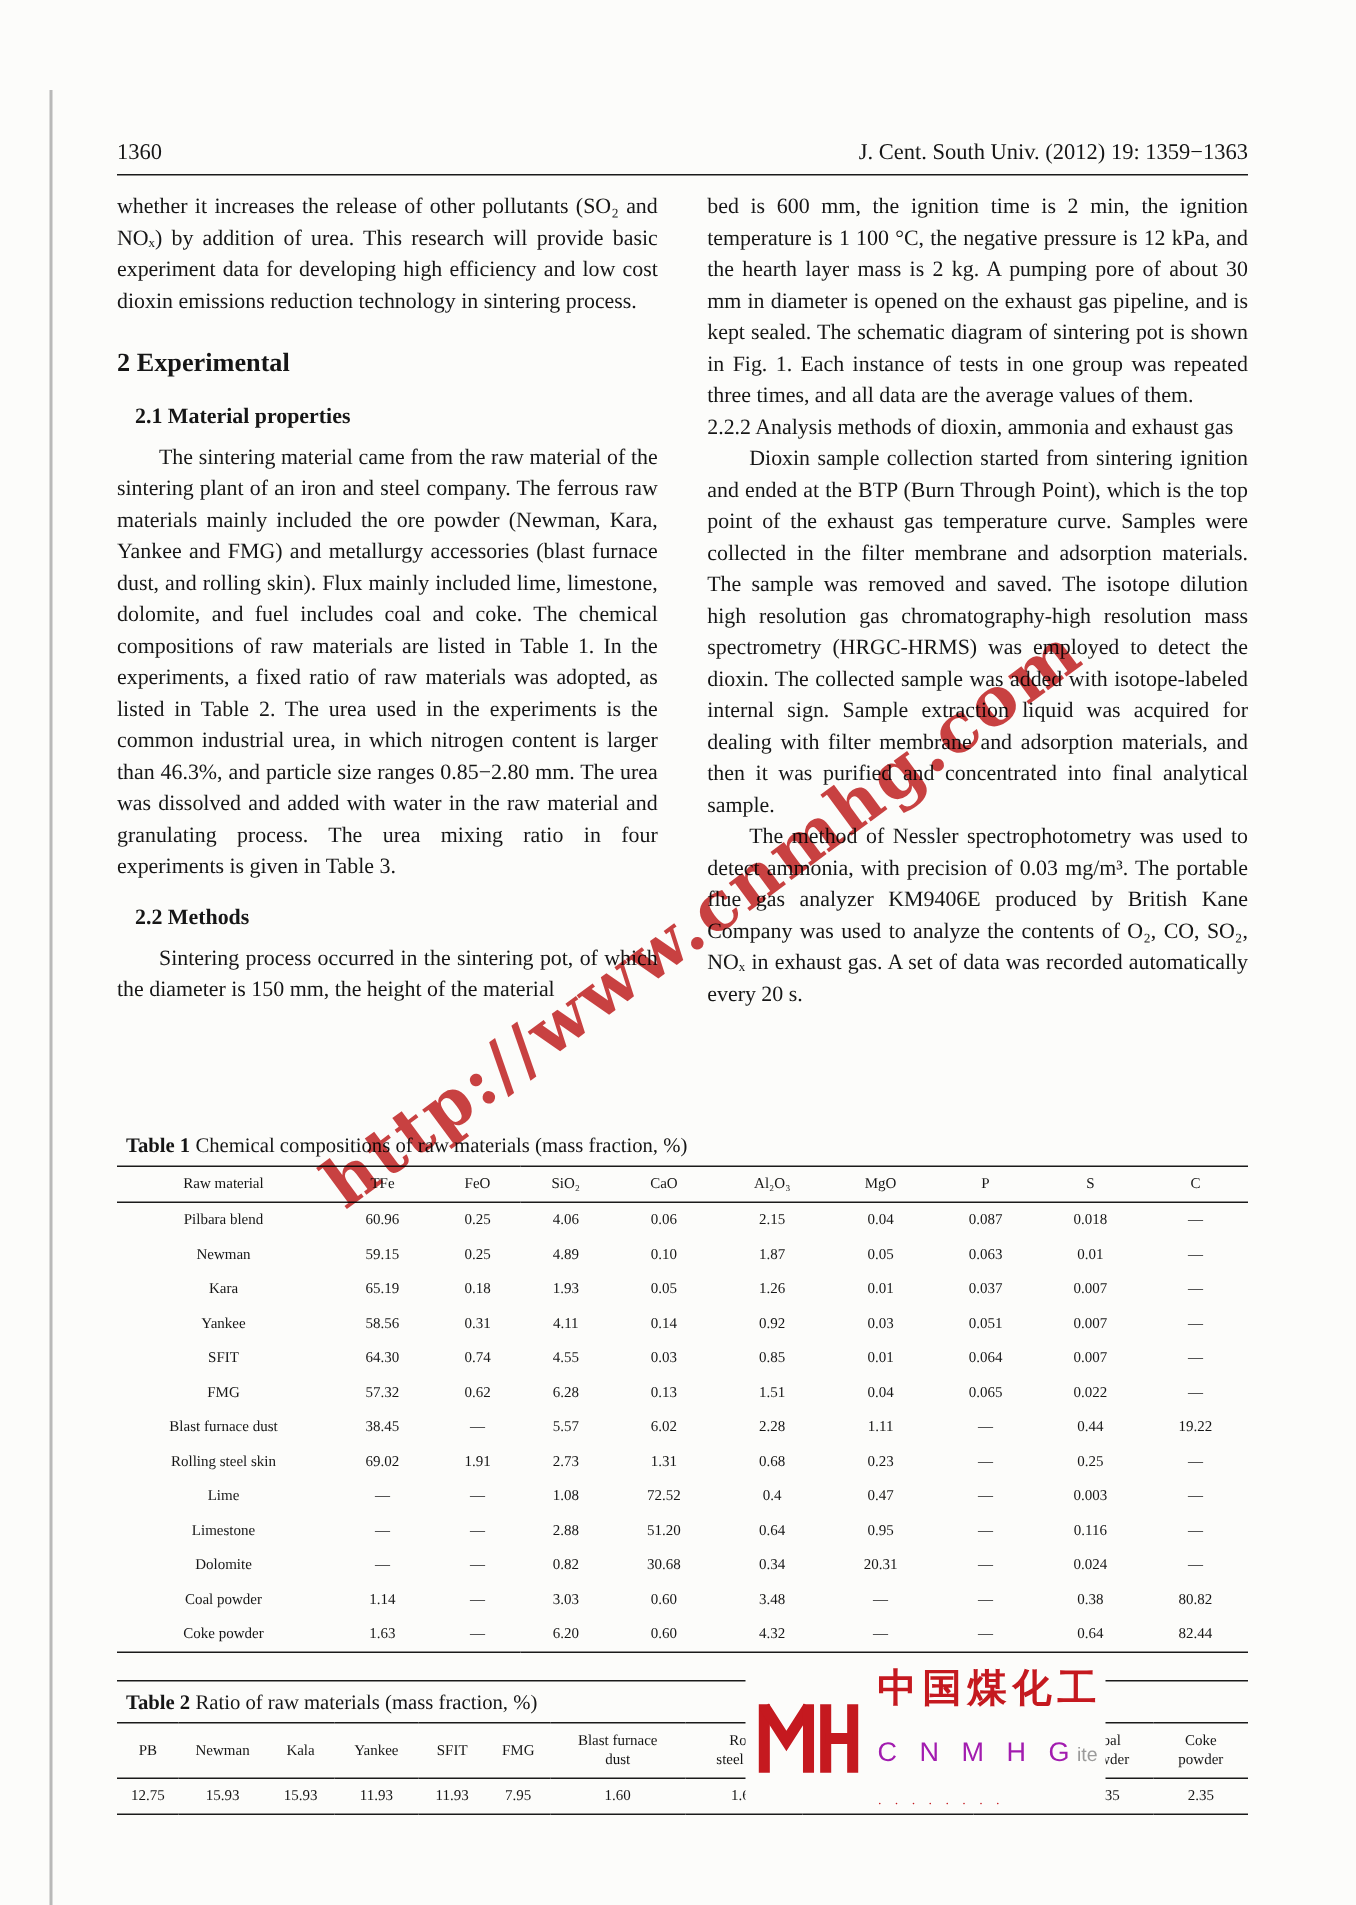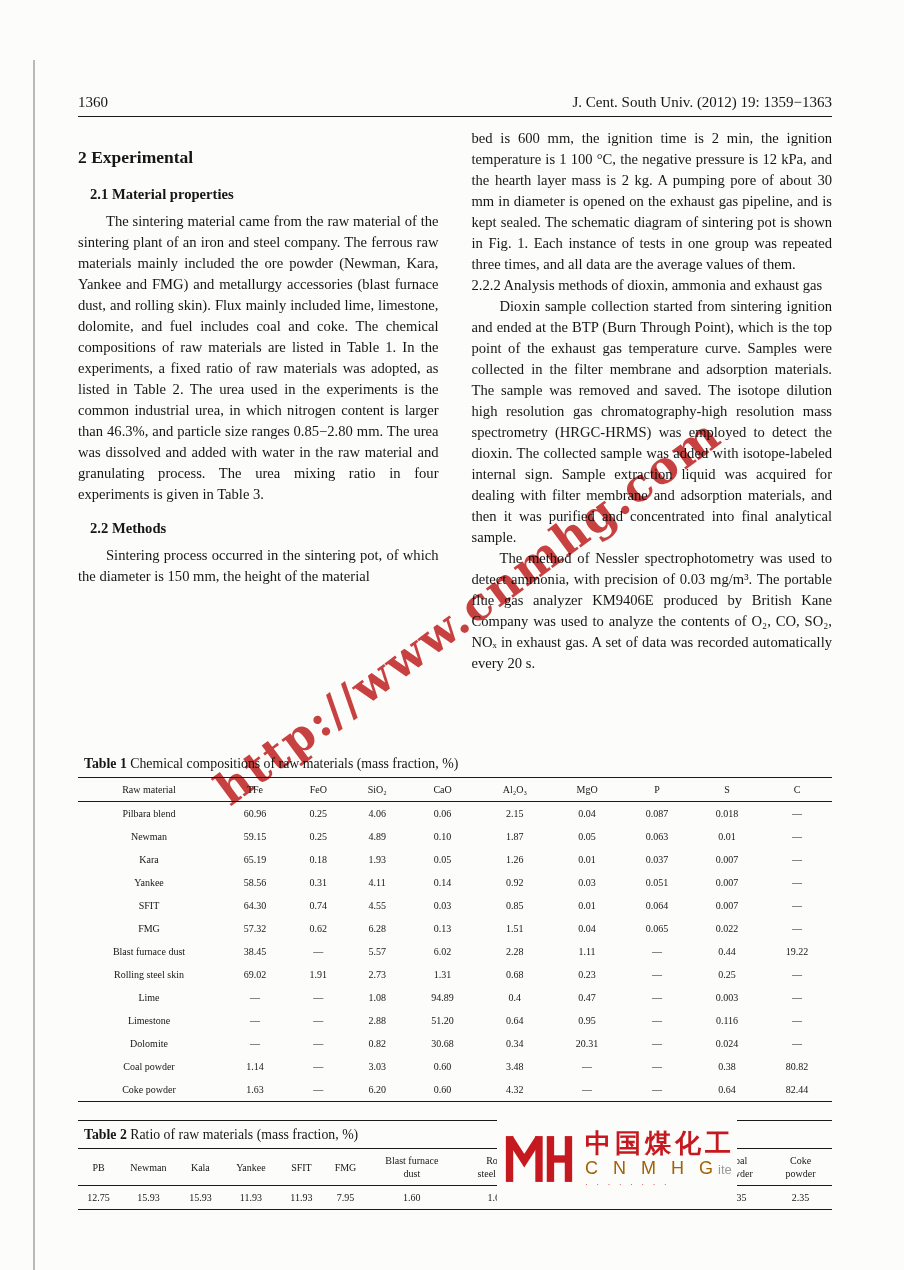--- a/index.html
+++ b/index.html
@@ -56,43 +56,44 @@
     transform:rotate(-36.5deg); mix-blend-mode:multiply;
     pointer-events:none; z-index:5; white-space:nowrap;
   }
 
   .logo-box {
     position:absolute; left:497px; top:1117px; width:240px; height:84px;
     background:#fcfcfa; display:flex; align-items:center; gap:10px; z-index:6;
     padding-left:6px; box-sizing:border-box;
   }
   .monogram { width:72px; height:58px; flex:none; }
-  .logo-text { display:flex; flex-direction:column; line-height:1.12; }
+  .logo-text { display:flex; flex-direction:column; line-height:1.12;gap:18px; }
   .logo-cn { font-size:26px; letter-spacing:4px; color:#c5191f;
              font-family:"Liberation Sans","DejaVu Sans",sans-serif; font-weight:bold; }
-  .logo-latin { font-size:18px; letter-spacing:5px; color:#a16207;
+  .logo-latin { font-size:18px; letter-spacing:5px; color:#a21caf;
              font-family:"Liberation Sans","DejaVu Sans",sans-serif; }
   .logo-suffix { font-size:13px; color:#9a9a9a; letter-spacing:0;
              font-family:"Liberation Sans","DejaVu Sans",sans-serif; }
   .logo-dots { font-size:9px; color:#c5191f; letter-spacing:3px; }
 </style>
 </head>
 <body>
 
 <div class="page">
 
   <div class="scan-line"></div>
 
   <div class="header">
     <span>1360</span>
     <span>J. Cent. South Univ. (2012) 19: 1359−1363</span>
   </div>
 
   <div class="columns">
     <div class="col">
+      <p>whether it increases the release of other pollutants (SO₂ and NOₓ) by addition of urea. This research will provide basic experiment data for developing high efficiency and low cost dioxin emissions reduction technology in sintering process.</p>
       <h2 class="sec">2 Experimental</h2>
       <h3 class="sub">2.1 Material properties</h3>
       <p class="indent">The sintering material came from the raw material of the sintering plant of an iron and steel company. The ferrous raw materials mainly included the ore powder (Newman, Kara, Yankee and FMG) and metallurgy accessories (blast furnace dust, and rolling skin). Flux mainly included lime, limestone, dolomite, and fuel includes coal and coke. The chemical compositions of raw materials are listed in Table 1. In the experiments, a fixed ratio of raw materials was adopted, as listed in Table 2. The urea used in the experiments is the common industrial urea, in which nitrogen content is larger than 46.3%, and particle size ranges 0.85−2.80 mm. The urea was dissolved and added with water in the raw material and granulating process. The urea mixing ratio in four experiments is given in Table 3.</p>
       <h3 class="sub">2.2 Methods</h3>
       <p class="indent">Sintering process occurred in the sintering pot, of which the diameter is 150 mm, the height of the material</p>
     </div>
     <div class="col">
       <p>bed is 600 mm, the ignition time is 2 min, the ignition temperature is 1 100 °C, the negative pressure is 12 kPa, and the hearth layer mass is 2 kg. A pumping pore of about 30 mm in diameter is opened on the exhaust gas pipeline, and is kept sealed. The schematic diagram of sintering pot is shown in Fig. 1. Each instance of tests in one group was repeated three times, and all data are the average values of them.</p>
       <p class="subplain">2.2.2 Analysis methods of dioxin, ammonia and exhaust gas</p>
       <p class="indent gap-top">Dioxin sample collection started from sintering ignition and ended at the BTP (Burn Through Point), which is the top point of the exhaust gas temperature curve. Samples were collected in the filter membrane and adsorption materials. The sample was removed and saved. The isotope dilution high resolution gas chromatography-high resolution mass spectrometry (HRGC-HRMS) was employed to detect the dioxin. The collected sample was added with isotope-labeled internal sign. Sample extraction liquid was acquired for dealing with filter membrane and adsorption materials, and then it was purified and concentrated into final analytical sample.</p>
@@ -214,21 +215,21 @@
             <td>0.23</td>
             <td>—</td>
             <td>0.25</td>
             <td>—</td>
           </tr>
           <tr>
             <td>Lime</td>
             <td>—</td>
             <td>—</td>
             <td>1.08</td>
-            <td>94.89</td>
+            <td>72.52</td>
             <td>0.4</td>
             <td>0.47</td>
             <td>—</td>
             <td>0.003</td>
             <td>—</td>
           </tr>
           <tr>
             <td>Limestone</td>
             <td>—</td>
             <td>—</td>

